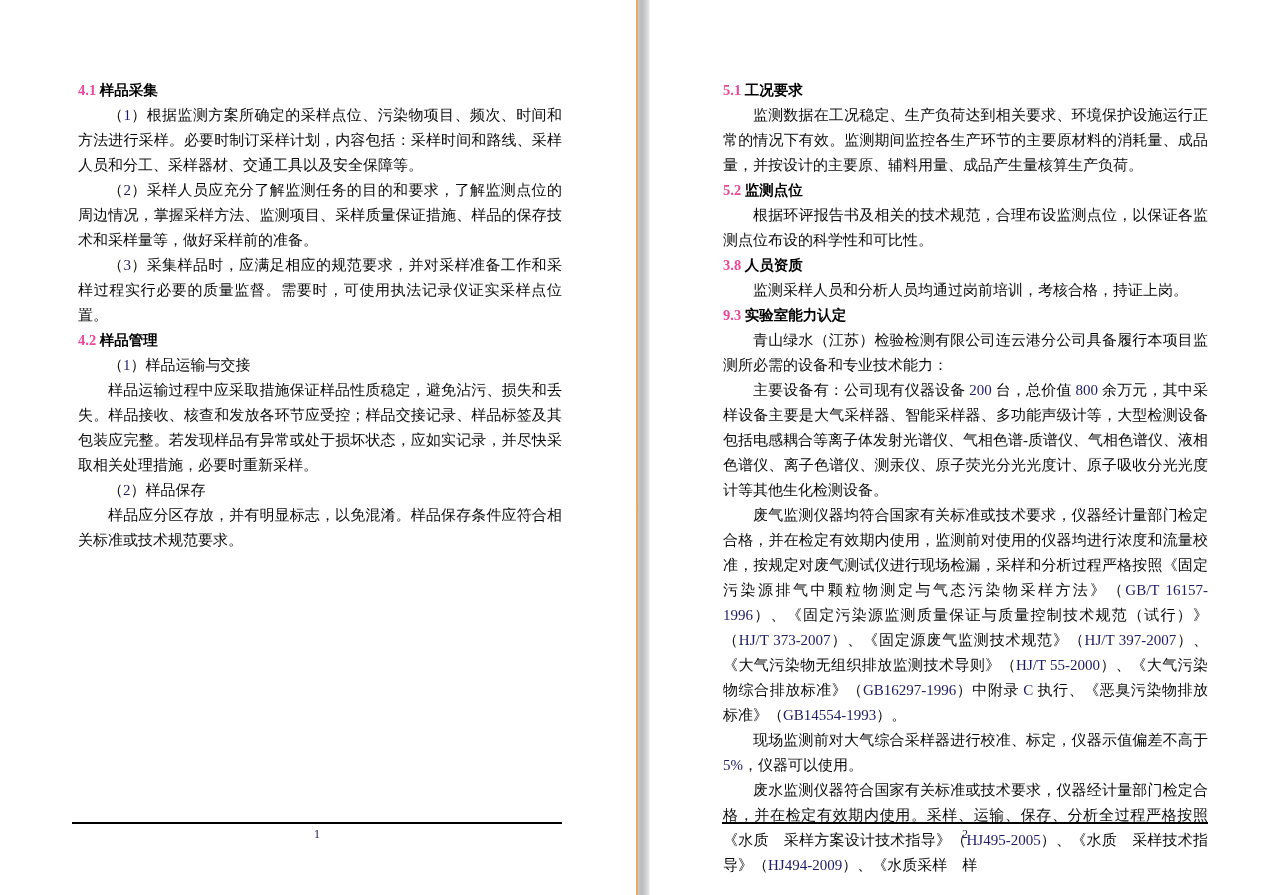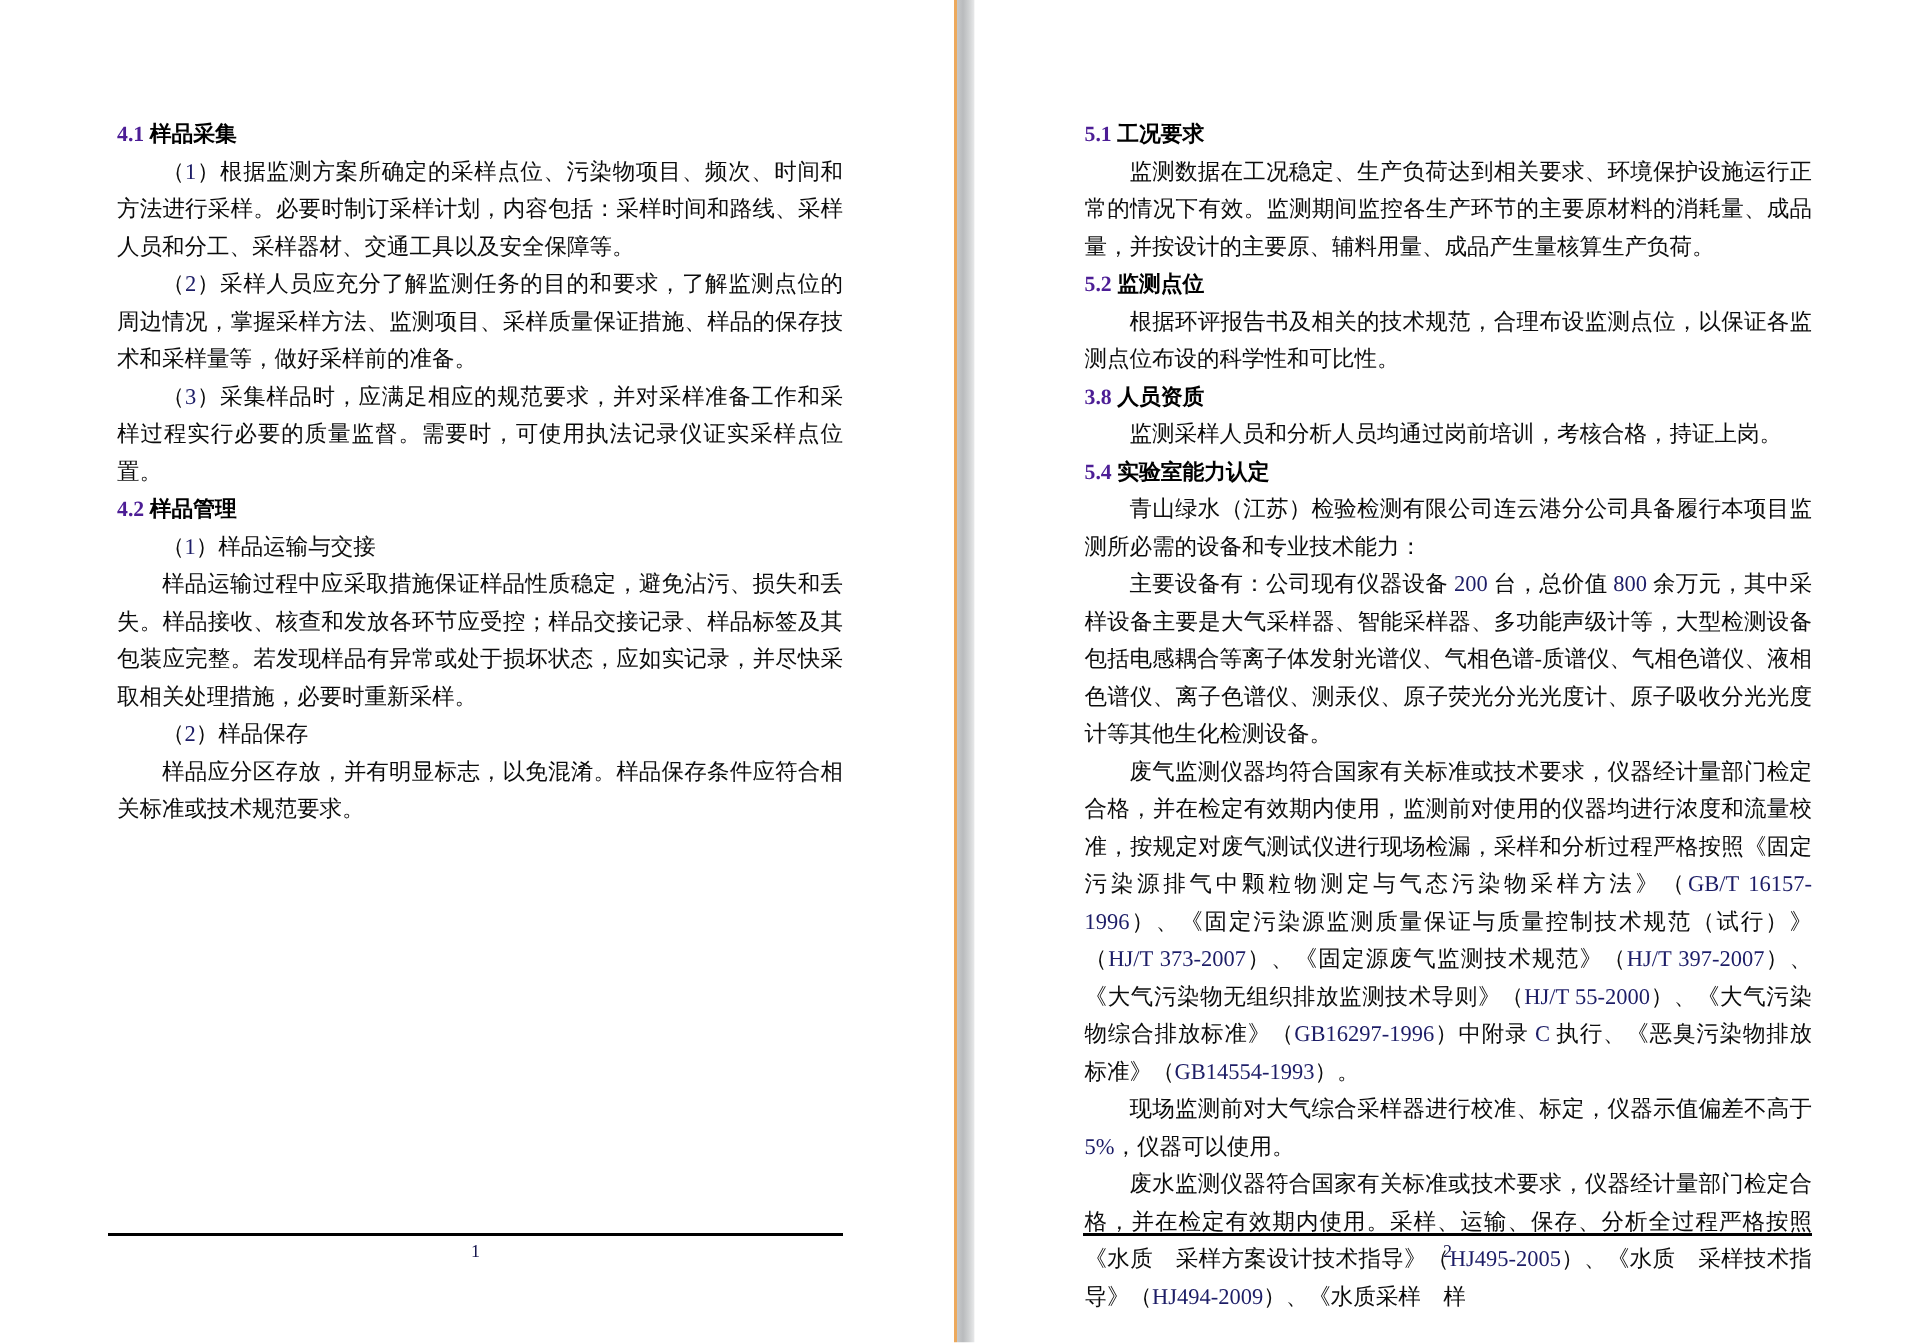--- a/index.html
+++ b/index.html
@@ -66,21 +66,21 @@
     text-indent: 2em;
     text-align: justify;
     text-justify: inter-ideograph;
     color: #0c0c0c;
   }
   .lat {
     font-family: "Liberation Serif", serif;
     color: #1c1c66;
   }
   .doc-h1 .lat { color: #000000; }
-  .doc-h2 .lat { color: #4c1d95; }
+  .doc-h2 .lat { color: #ec4899; }
 
   .page-footer {
     position: absolute;
     top: 822px;
     height: 30px;
   }
   .page.first  .page-footer { left: 72px; right: 74px; }
   .page.second .page-footer { left: 72px; right: 78px; }
   .footer-rule {
     border-top: 2px solid #000000;
@@ -123,21 +123,21 @@
   <div class="divider"></div>
 
   <div class="page second">
     <div class="page-body">
         <div class="doc-h2"><span class="lat">5.1</span> 工况要求</div>
         <p class="body-p">监测数据在工况稳定、生产负荷达到相关要求、环境保护设施运行正常的情况下有效。监测期间监控各生产环节的主要原材料的消耗量、成品量，并按设计的主要原、辅料用量、成品产生量核算生产负荷。</p>
         <div class="doc-h2"><span class="lat">5.2</span> 监测点位</div>
         <p class="body-p">根据环评报告书及相关的技术规范，合理布设监测点位，以保证各监测点位布设的科学性和可比性。</p>
         <div class="doc-h2"><span class="lat">3.8</span> 人员资质</div>
         <p class="body-p">监测采样人员和分析人员均通过岗前培训，考核合格，持证上岗。</p>
-        <div class="doc-h2"><span class="lat">5.4</span> 实验室能力认定</div>
+        <div class="doc-h2"><span class="lat">9.3</span> 实验室能力认定</div>
         <p class="body-p">青山绿水（江苏）检验检测有限公司连云港分公司具备履行本项目监测所必需的设备和专业技术能力：</p>
         <p class="body-p">主要设备有：公司现有仪器设备 <span class="lat">200</span> 台，总价值 <span class="lat">800</span> 余万元，其中采样设备主要是大气采样器、智能采样器、多功能声级计等，大型检测设备包括电感耦合等离子体发射光谱仪、气相色谱-质谱仪、气相色谱仪、液相色谱仪、离子色谱仪、测汞仪、原子荧光分光光度计、原子吸收分光光度计等其他生化检测设备。</p>
         <p class="body-p">废气监测仪器均符合国家有关标准或技术要求，仪器经计量部门检定合格，并在检定有效期内使用，监测前对使用的仪器均进行浓度和流量校准，按规定对废气测试仪进行现场检漏，采样和分析过程严格按照《固定污染源排气中颗粒物测定与气态污染物采样方法》（<span class="lat">GB/T 16157-1996</span>）、《固定污染源监测质量保证与质量控制技术规范（试行）》（<span class="lat">HJ/T 373-2007</span>）、《固定源废气监测技术规范》（<span class="lat">HJ/T 397-2007</span>）、《大气污染物无组织排放监测技术导则》（<span class="lat">HJ/T 55-2000</span>）、《大气污染物综合排放标准》（<span class="lat">GB16297-1996</span>）中附录 <span class="lat">C</span> 执行、《恶臭污染物排放标准》（<span class="lat">GB14554-1993</span>）。</p>
         <p class="body-p">现场监测前对大气综合采样器进行校准、标定，仪器示值偏差不高于 <span class="lat">5%</span>，仪器可以使用。</p>
         <p class="body-p">废水监测仪器符合国家有关标准或技术要求，仪器经计量部门检定合格，并在检定有效期内使用。采样、运输、保存、分析全过程严格按照《水质　采样方案设计技术指导》（<span class="lat">HJ495-2005</span>）、《水质　采样技术指导》（<span class="lat">HJ494-2009</span>）、《水质采样　样</p>
       </div>
     <div class="page-footer">
       <div class="footer-rule"></div>
       <span class="page-number">2</span>
     </div>

